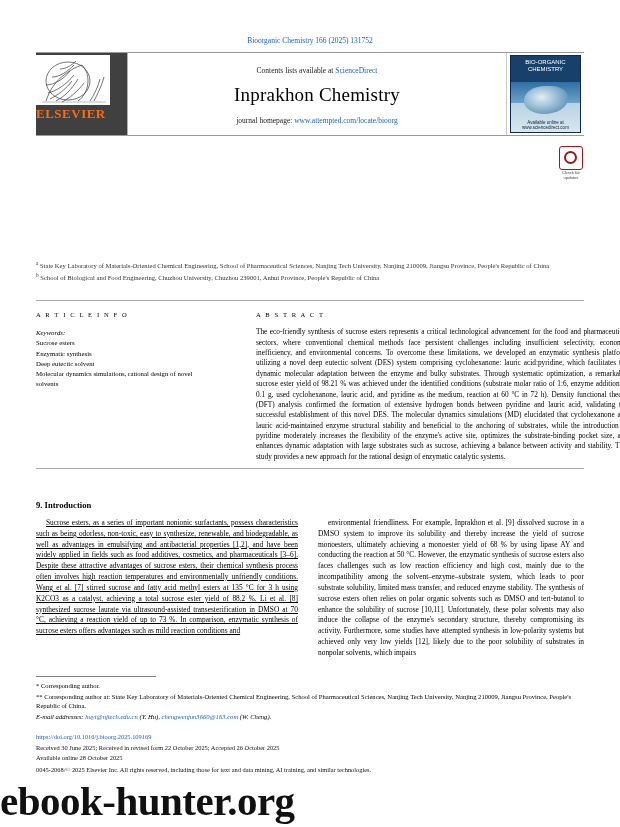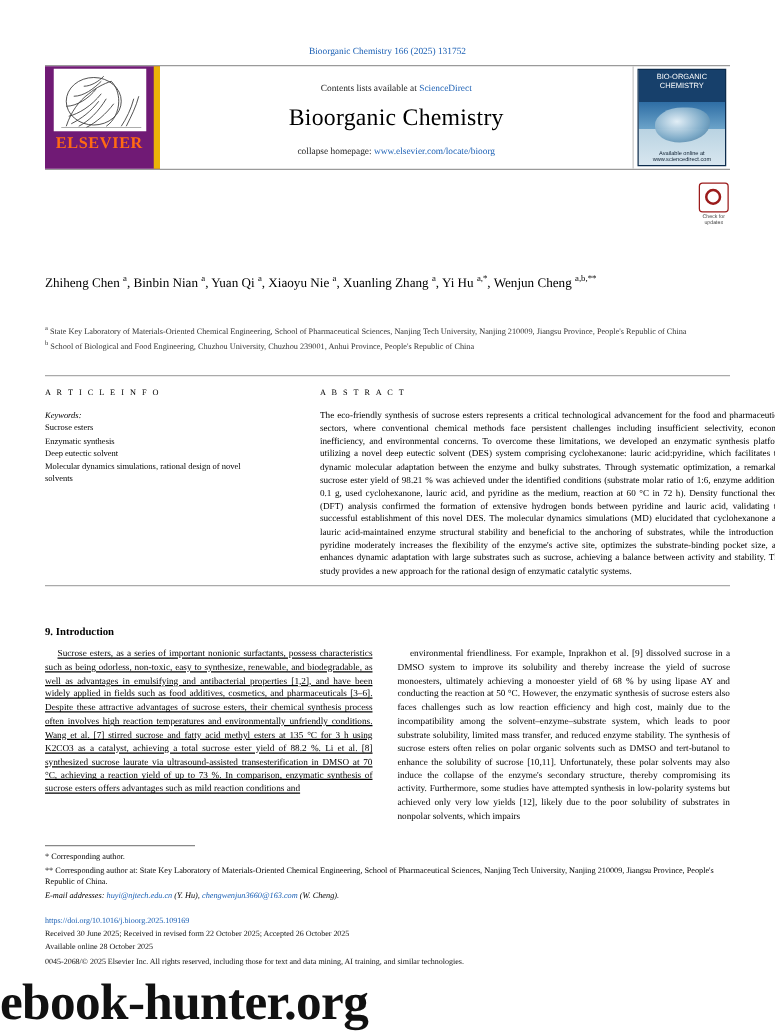--- a/index.html
+++ b/index.html
@@ -43,28 +43,28 @@
     width: 548px;
     height: 84px;
     border-top: 1px solid #9a9a9a;
     border-bottom: 1px solid #9a9a9a;
     box-sizing: border-box;
     display: flex;
     align-items: stretch;
   }
   .elsevier-block {
     width: 92px;
-    border-right: 5px solid #eab308;
+    border-right: 1px solid #eab308;
     box-sizing: border-box;
     display: flex;
     flex-direction: column;
-    align-items: center;
+    align-items: flex-start;
     justify-content: flex-start;
     padding-top: 2px;
-    background: #701a75;
+    background: #404040;
   }
   .els-tree {
     width: 74px;
     height: 50px;
     background: #fff;
     position: relative;
     overflow: hidden;
   }
   .els-tree svg { display:block; }
   .els-word {
@@ -368,45 +368,41 @@
           </g>
         </svg>
       </div>
       <div class="els-word">ELSEVIER</div>
     </div>
 
     <div class="mast-center">
       <div class="contents-line">
         <span>Contents lists available at </span><a href="#">ScienceDirect</a>
       </div>
-      <div class="journal-title">Bioorganic Chemistry</div>
+      <div class="journal-title">Inprakhon Chemistry</div>
       <div class="homepage-line">
-        <span>collapse homepage: </span><span class="url">www.elsevier.com/locate/bioorg</span>
+        <span>journal homepage: </span><span class="url">www.attempted.com/locate/bioorg</span>
       </div>
     </div>
 
     <div class="mast-cover">
       <div class="cover-img">
         <div class="cover-title">BIO-ORGANIC CHEMISTRY</div>
         <div class="cover-blob"></div>
         <div class="cover-bottom">Available online at www.sciencedirect.com</div>
       </div>
     </div>
   </div>
 
   <div class="crossmark">
     <div class="cm-box"></div>
     <div class="cm-label">Check for updates</div>
   </div>
 
 
-  <div class="authors">
-    Zhiheng Chen <sup>a</sup>, Binbin Nian <sup>a</sup>, Yuan Qi <sup>a</sup>, Xiaoyu Nie <sup>a</sup>, Xuanling Zhang <sup>a</sup>, Yi Hu <sup>a,*</sup>,
-    Wenjun Cheng <sup>a,b,**</sup>
-  </div>
 
   <div class="affil">
     <div><sup>a</sup> <span>State Key Laboratory of Materials-Oriented Chemical Engineering, School of Pharmaceutical Sciences, Nanjing Tech University, Nanjing 210009, Jiangsu Province, People's Republic of China</span></div>
     <div><sup>b</sup> <span>School of Biological and Food Engineering, Chuzhou University, Chuzhou 239001, Anhui Province, People's Republic of China</span></div>
   </div>
 
   <div class="info-rule-top"></div>
   <div class="info-rule-bottom"></div>
 
   <div class="info-col">

